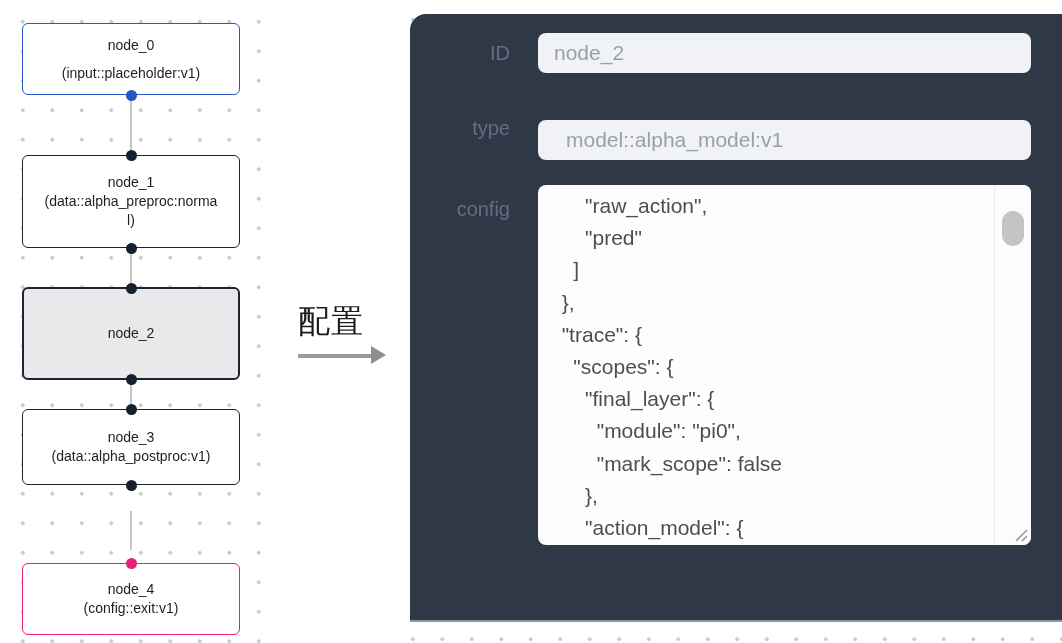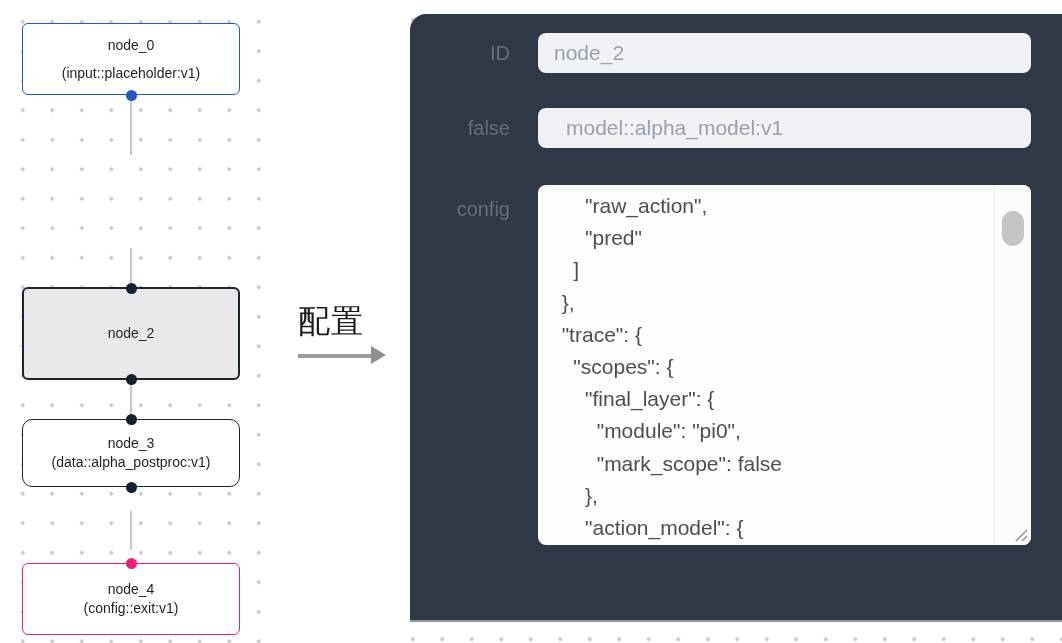--- a/index.html
+++ b/index.html
@@ -23,21 +23,21 @@
   .edge.e2{top:380px; height:39px;}
   .edge.e3{top:511px; height:39px;}
   .node{position:absolute; left:22px; width:218px; background:#fff;
     border:1.5px solid var(--node-border); border-radius:6px;
     display:flex; flex-direction:column; align-items:center; justify-content:center;
     padding:0 19px; text-align:center; color:#1f1f1f; font-size:14px; line-height:19px;}
   .node .ntype{word-break:break-all;}
   .node.n0{top:23px;  height:72px; border-color:var(--input-accent); border-width:1.5px;gap:9px;}
   .node.n1{top:155px; height:93px;}
   .node.n2{top:287px; height:93px; background:var(--selected-node-bg); border-width:2px;}
-  .node.n3{top:419px; height:68px;border-radius:10px;}
+  .node.n3{top:409px; height:76px;}
   .node.n4{top:532px; height:72px; border-color:var(--output-accent);margin-top:31px;}
   .port{position:absolute; left:50%; width:11px; height:11px; border-radius:50%;
     margin-left:-5.5px; background:#17202e;}
   .port.top{top:-6.5px;} .port.bottom{bottom:-6.5px;}
   .port.blue{background:var(--input-accent);} .port.pink{background:var(--output-accent);}
 
   
   .transition{position:absolute; left:288px; top:300px; width:110px; height:70px;}
   .transition .t-label{font-size:32px; color:#1a1a1a; letter-spacing:1px; margin-left:10px;}
   .arrow{position:absolute; left:10px; top:46px; width:88px; height:18px;}
@@ -55,21 +55,21 @@
     border-bottom:2px solid #9097a2;}
   .f-label{position:absolute; left:0; width:100px; text-align:right;
     color:var(--label-text); font-size:20px;}
   .f-label.row0{top:19px; line-height:40px;}
   .f-label.row1{top:94px; line-height:40px;}
   .f-label.row2{top:183px; line-height:24px;}
   .f-input{position:absolute; left:128px; width:493px; height:40px;
     background:var(--field-bg); border:none; border-radius:8px;
     color:var(--field-text); font-size:21px; padding:0 16px; outline:none;
     font-family:"Liberation Sans", sans-serif;}
-  .f-input.row0{top:19px;} .f-input.row1{top:94px;padding-left:28px;}
+  .f-input.row0{top:19px;} .f-input.row1{top:106px;padding-left:28px;}
   .config-box{position:absolute; left:128px; top:171px; width:493px; height:360px;
     background:#fdfdfe; border-radius:8px; overflow:hidden;}
   .config-text{position:absolute; left:0; top:0; right:37px; bottom:0;
     padding:5px 0 5px 12px; white-space:pre; overflow:hidden;
     color:var(--config-text-color); font-size:21px; line-height:32.2px;
     font-family:"Liberation Sans", sans-serif;}
   .scrollbar{position:absolute; right:0; top:0; width:37px; height:100%;
     background:#fcfcfd; border-left:1px solid #ececee;}
   .scroll-thumb{position:absolute; left:7px; top:26px; width:22px; height:35px;
     border-radius:11px; background:#c4c4c7;}
@@ -89,20 +89,26 @@
     <div class="edge e1"></div>
     <div class="edge e2"></div>
     <div class="edge e3"></div>
 
     <div class="node n0">
       <div class="nname">node_0</div>
       <div class="ntype">(input::placeholder:v1)</div>
       <div class="port bottom blue"></div>
     </div>
 
+    <div class="node n1">
+      <div class="nname">node_1</div>
+      <div class="ntype">(data::alpha_preproc:normal)</div>
+      <div class="port top"></div>
+      <div class="port bottom"></div>
+    </div>
 
     <div class="node n2">
       <div class="nname">node_2</div>
       <div class="port top"></div>
       <div class="port bottom"></div>
     </div>
 
     <div class="node n3">
       <div class="nname">node_3</div>
       <div class="ntype">(data::alpha_postproc:v1)</div>
@@ -124,21 +130,21 @@
         <div class="head"></div>
     </div>
   </div>
 
   <div class="right-region">
     <div class="panel">
 
       <div class="f-label row0">ID</div>
       <input class="f-input row0" type="text" value="node_2" style="">
 
-      <div class="f-label row1">false</div>
+      <div class="f-label row1">type</div>
       <input class="f-input row1" type="text" value="model::alpha_model:v1" style="">
 
       <div class="f-label row2">config</div>
       <div class="config-box">
         <div class="config-text">      "raw_action",
       "pred"
     ]
   },
   "trace": {
     "scopes": {

